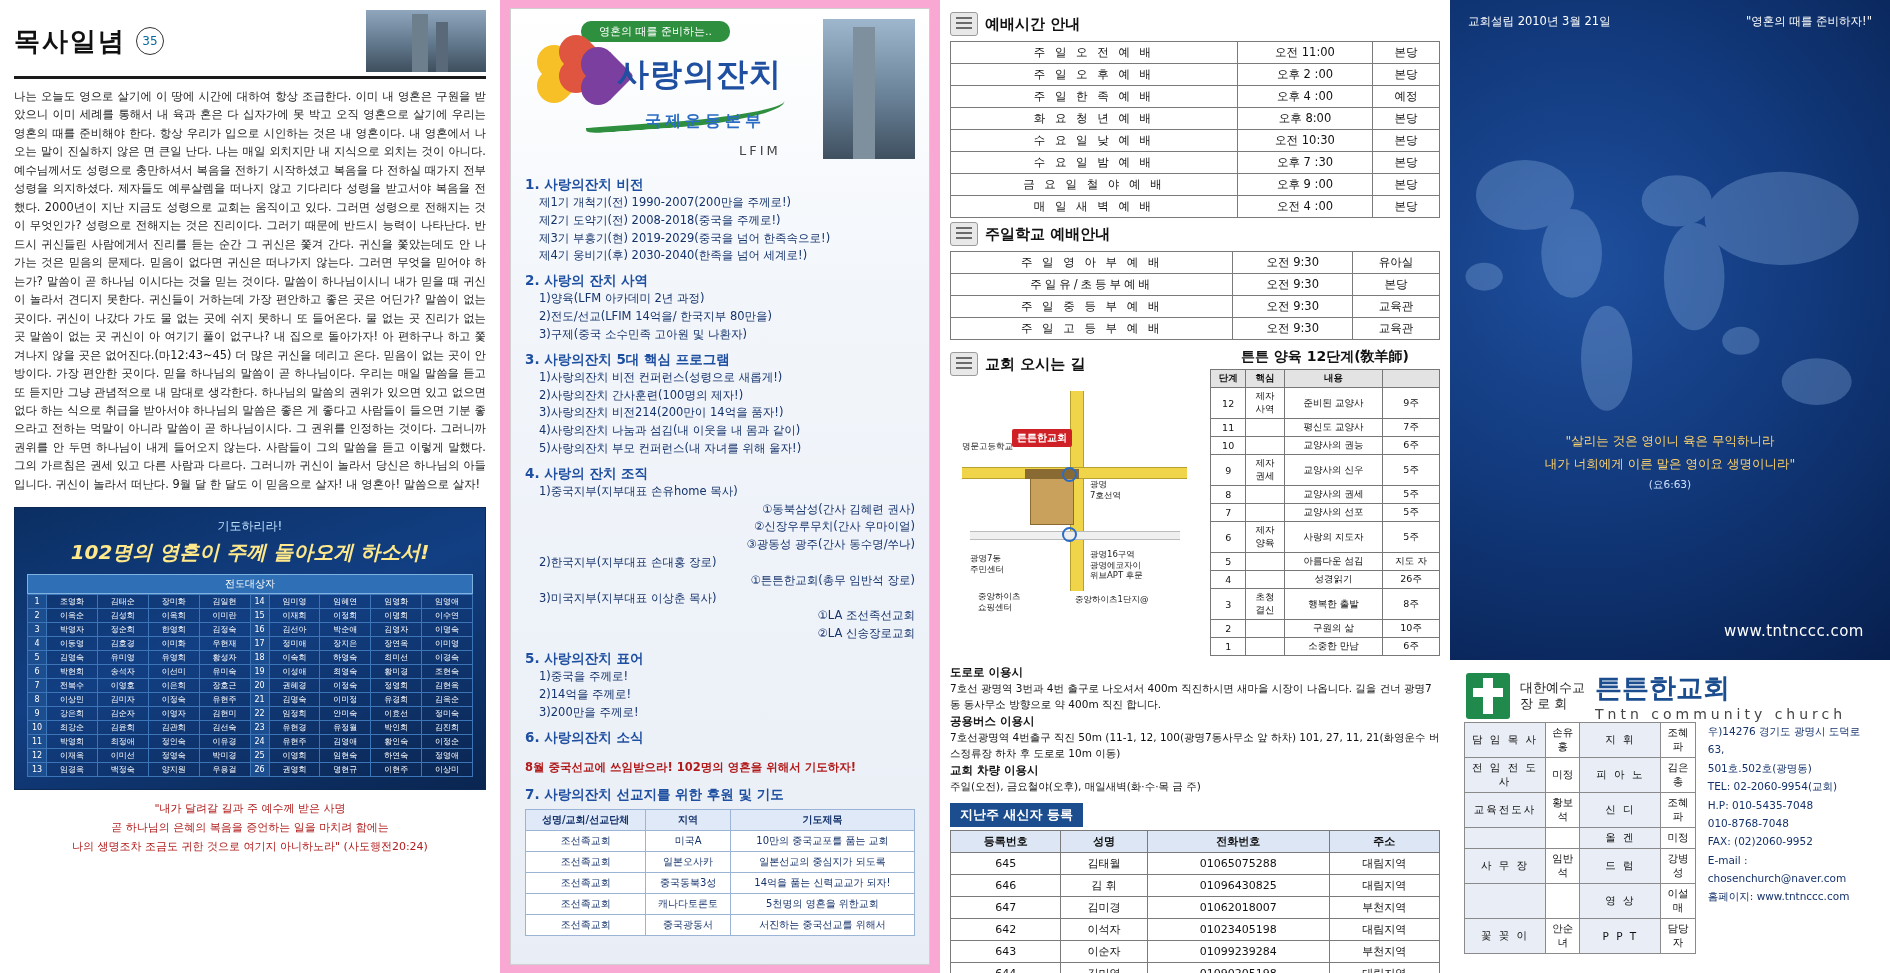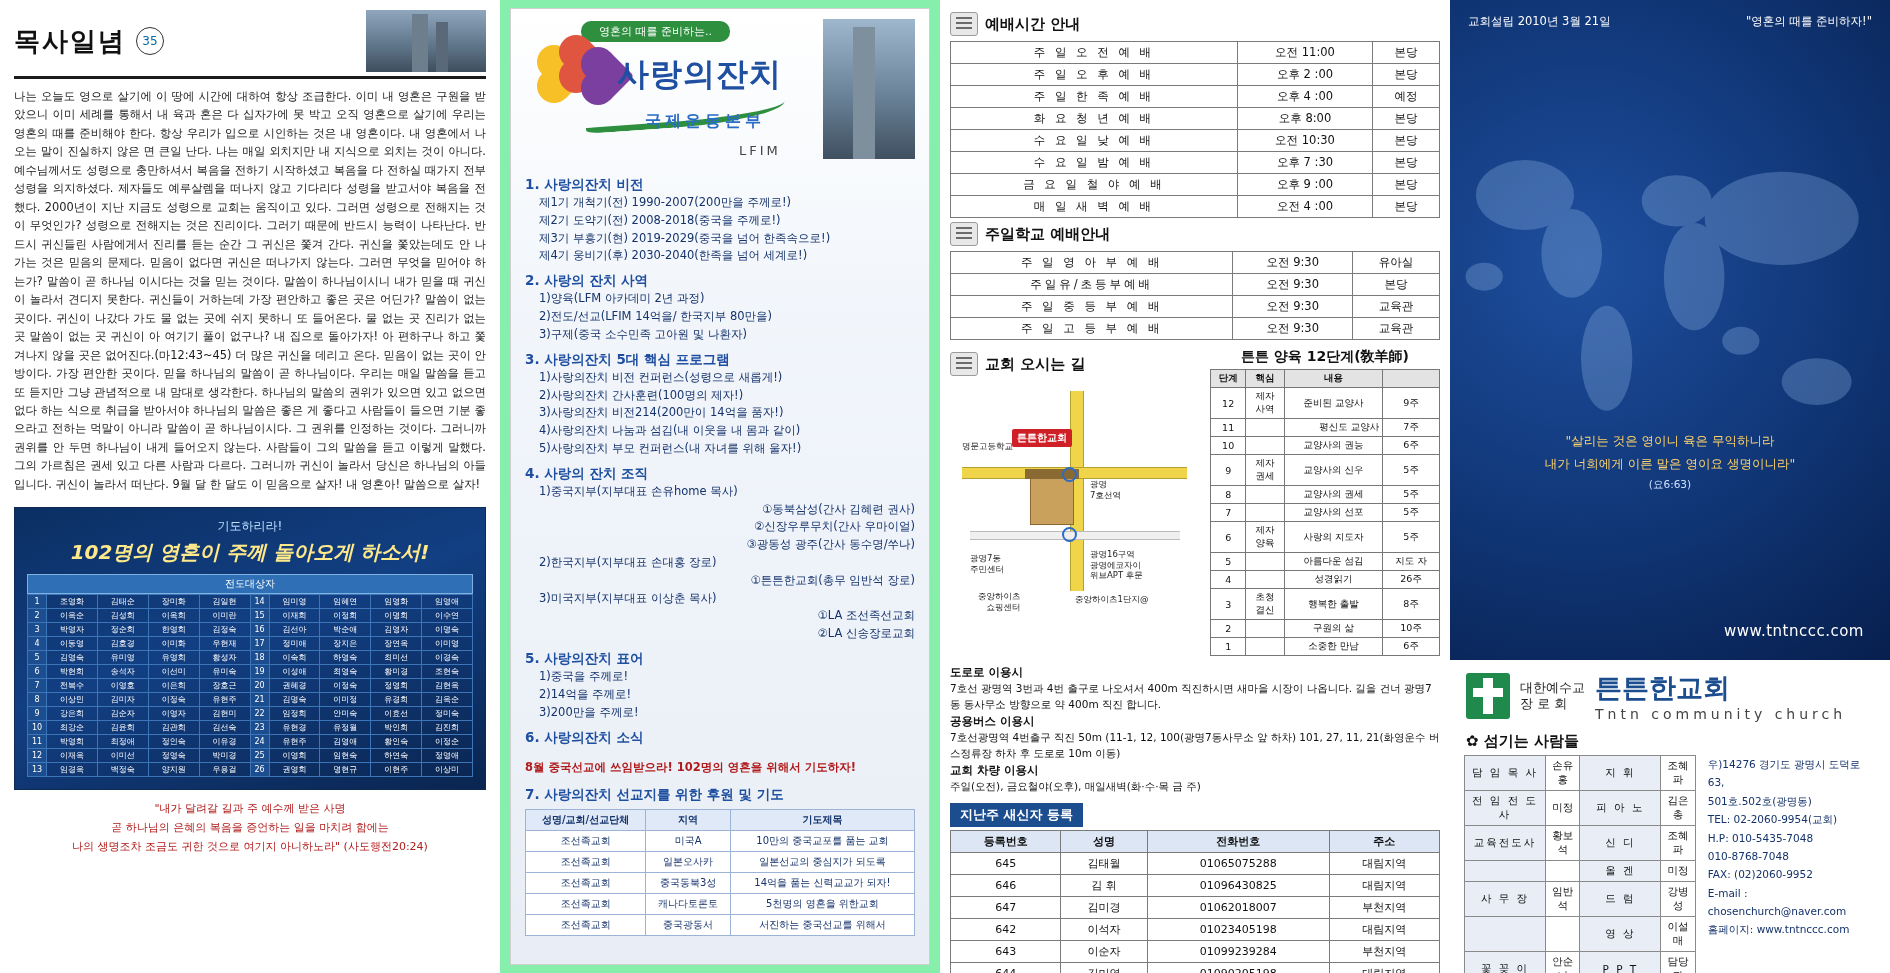--- a/index.html
+++ b/index.html
@@ -21,21 +21,21 @@
   .c1-body{margin-top:8px;font-size:11.4px;line-height:1.62;text-align:justify;color:#1a1a1a;}
   .prayer-box{margin-top:14px;border:1px solid #0d2a55;background:linear-gradient(160deg,#0b2f63 0%,#123f83 45%,#0a2550 100%);color:#fff;padding:10px 12px 12px;}
   .pb-sub{text-align:center;font-size:12px;color:#bfe0ff;}
   .pb-title{text-align:center;font-size:20px;font-style:italic;font-weight:bold;color:#ffe98a;margin:4px 0 8px;}
   .pb-tablehead{text-align:center;background:#2f6fb5;color:#fff;font-size:10px;padding:2px 0;border:1px solid #7fb2e0;}
   table.names{width:100%;border-collapse:collapse;font-size:8px;color:#fff;}
   table.names td{border:1px solid #3d76b8;padding:1px 2px;text-align:center;white-space:nowrap;}
   table.names td.num{background:#1b4d8f;width:14px;}
   .c1-verse{margin-top:10px;text-align:center;color:#b11b1b;font-size:11px;line-height:1.7;}
   
-  #col2{left:500px;width:440px;padding:8px 10px;box-sizing:border-box;background:#86efac;}
+  #col2{left:500px;width:440px;padding:8px 10px;box-sizing:border-box;background:#f9a8d4;}
   .c2-inner{border:1px solid #cfcfcf;background:linear-gradient(180deg,#ffffff 0%,#f2f6fb 30%,#e9eef6 100%);height:957px;padding:10px 14px;box-sizing:border-box;}
   .logo-wrap{position:relative;height:150px;}
   .logo-ribbon{position:absolute;left:56px;top:2px;background:#2e8f3f;color:#fff;font-size:11px;padding:3px 18px;border-radius:10px;}
   .logo-hearts{position:absolute;left:24px;top:28px;}
   .heart{width:34px;height:34px;position:absolute;transform:rotate(-45deg);border-radius:0 0 4px 0;}
   .heart:before,.heart:after{content:"";position:absolute;width:34px;height:34px;border-radius:50%;}
   .h1{background:#f6c026;left:0;top:10px;}
   .h1:before{background:#f6c026;left:-17px;}.h1:after{background:#f6c026;top:-17px;}
   .h2{background:#e0553f;left:22px;top:0;}
   .h2:before{background:#e0553f;left:-17px;}.h2:after{background:#e0553f;top:-17px;}
@@ -484,21 +484,21 @@
         <div class="mk-bld"></div>
         <div class="sub-ic" style="left:112px;top:146px"></div>
         <div class="sub-ic" style="left:112px;top:86px"></div>
         <div id="mapLabels">
             <div class="mk" style="left: 12px; top: 60px; white-space: pre-line;">명문고등학교</div>
             <div class="mk" style="left: 20px; top: 172px; white-space: pre-line;">광명7동
 주민센터</div>
             <div class="mk" style="left: 140px; top: 168px; white-space: pre-line;">광명16구역
 광명에코자이
 위브APT 후문</div>
-            <div class="mk" style="left: 28px; top: 210px; white-space: pre-line; text-align: right;">중앙하이츠
+            <div class="mk" style="left: 28px; top: 210px; white-space: pre-line;">중앙하이츠
 쇼핑센터</div>
             <div class="mk" style="left: 125px; top: 213px; white-space: pre-line;">중앙하이츠1단지@</div>
             <div class="mk" style="left: 140px; top: 98px; white-space: pre-line;">광명
 7호선역</div>
           </div>
       </div>
     </div>
     <div style="flex:1">
       <div class="tnt-title">튼튼 양육 12단계(敎羊師)</div>
       <table class="tnt">
@@ -514,21 +514,21 @@
             <tr>
               <td style="white-space: pre-line;">12</td>
               <td style="white-space: pre-line;">제자
 사역</td>
               <td style="white-space: pre-line;">준비된 교양사</td>
               <td style="white-space: pre-line;">9주</td>
             </tr>
             <tr>
               <td style="white-space: pre-line;">11</td>
               <td style="white-space: pre-line;"></td>
-              <td style="white-space: pre-line; text-align: right;">평신도 교양사</td>
+              <td style="white-space: pre-line;">평신도 교양사</td>
               <td style="white-space: pre-line;">7주</td>
             </tr>
             <tr>
               <td style="white-space: pre-line;">10</td>
               <td style="white-space: pre-line;"></td>
               <td style="white-space: pre-line;">교양사의 권능</td>
               <td style="white-space: pre-line;">6주</td>
             </tr>
             <tr>
               <td style="white-space: pre-line;">9</td>
@@ -681,21 +681,20 @@
     <div>
       <div class="logo-t1"><span>대한예수교</span></div>
       <div class="logo-t1"><span>장 로 회</span></div>
     </div>
     <div>
       <div class="logo-t2">튼튼한교회</div>
       <div class="logo-t3">Tntn  community  church</div>
     </div>
   </div>
 
-  <div class="serve-h">✿ 섬기는 사람들</div>
   <div class="c4-bottom">
     <table class="serve">
         <tbody id="svBody">
           <tr>
             <td class="lbl">담 임 목 사</td>
             <td>손유홍</td>
             <td class="lbl">지 휘</td>
             <td>조혜파</td>
           </tr>
           <tr>

